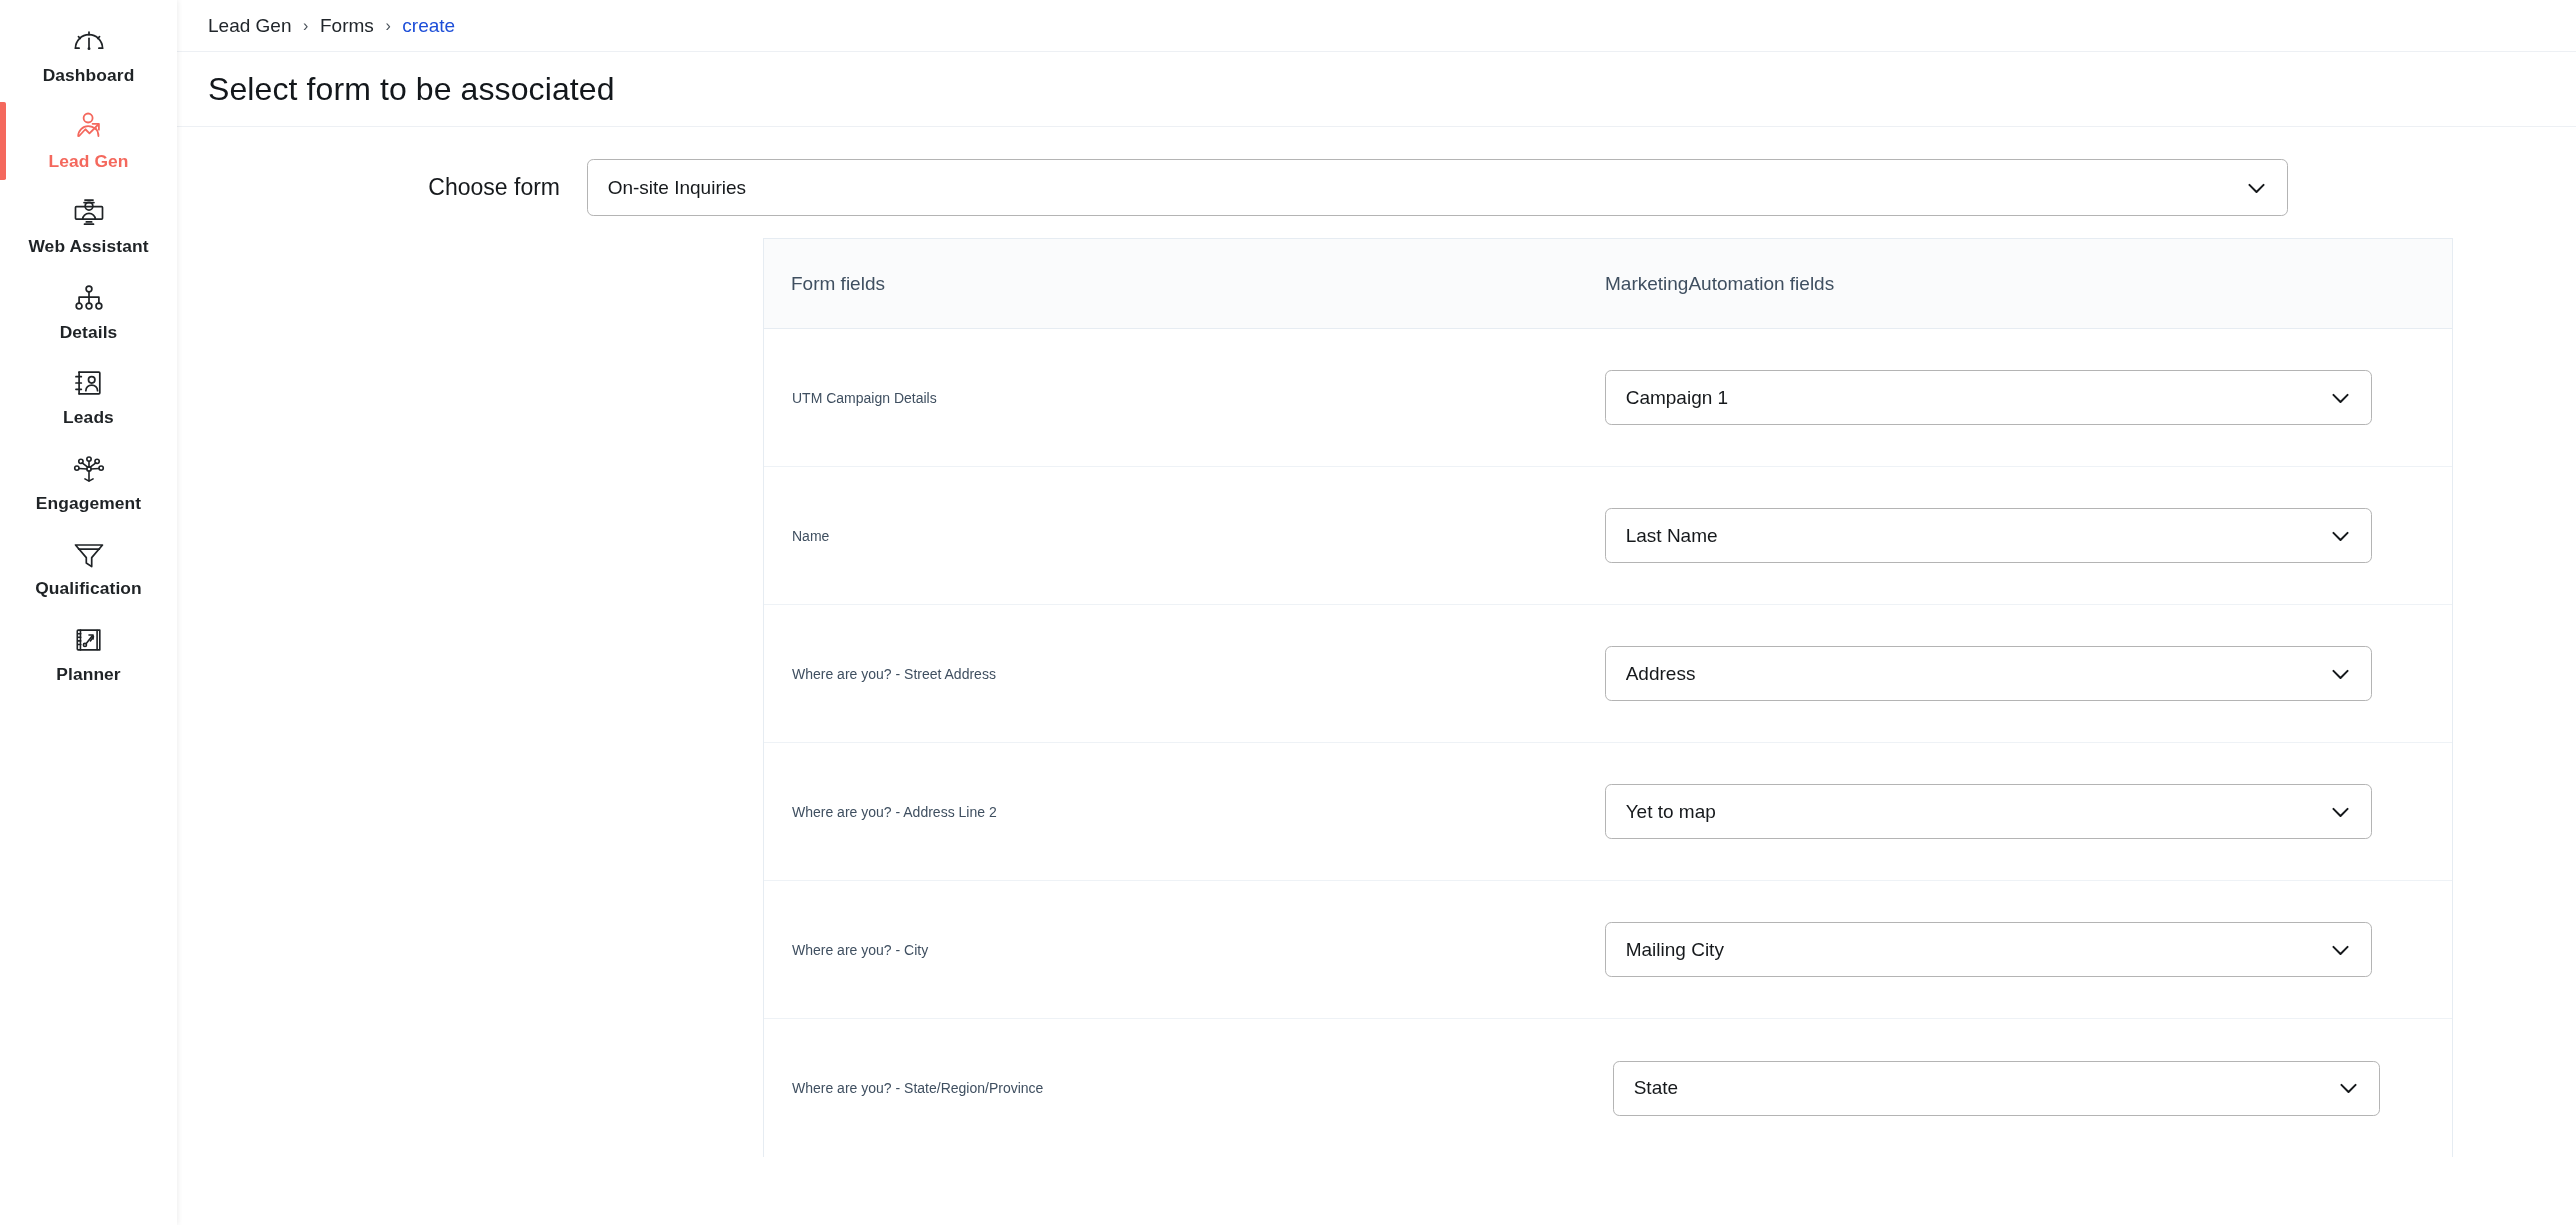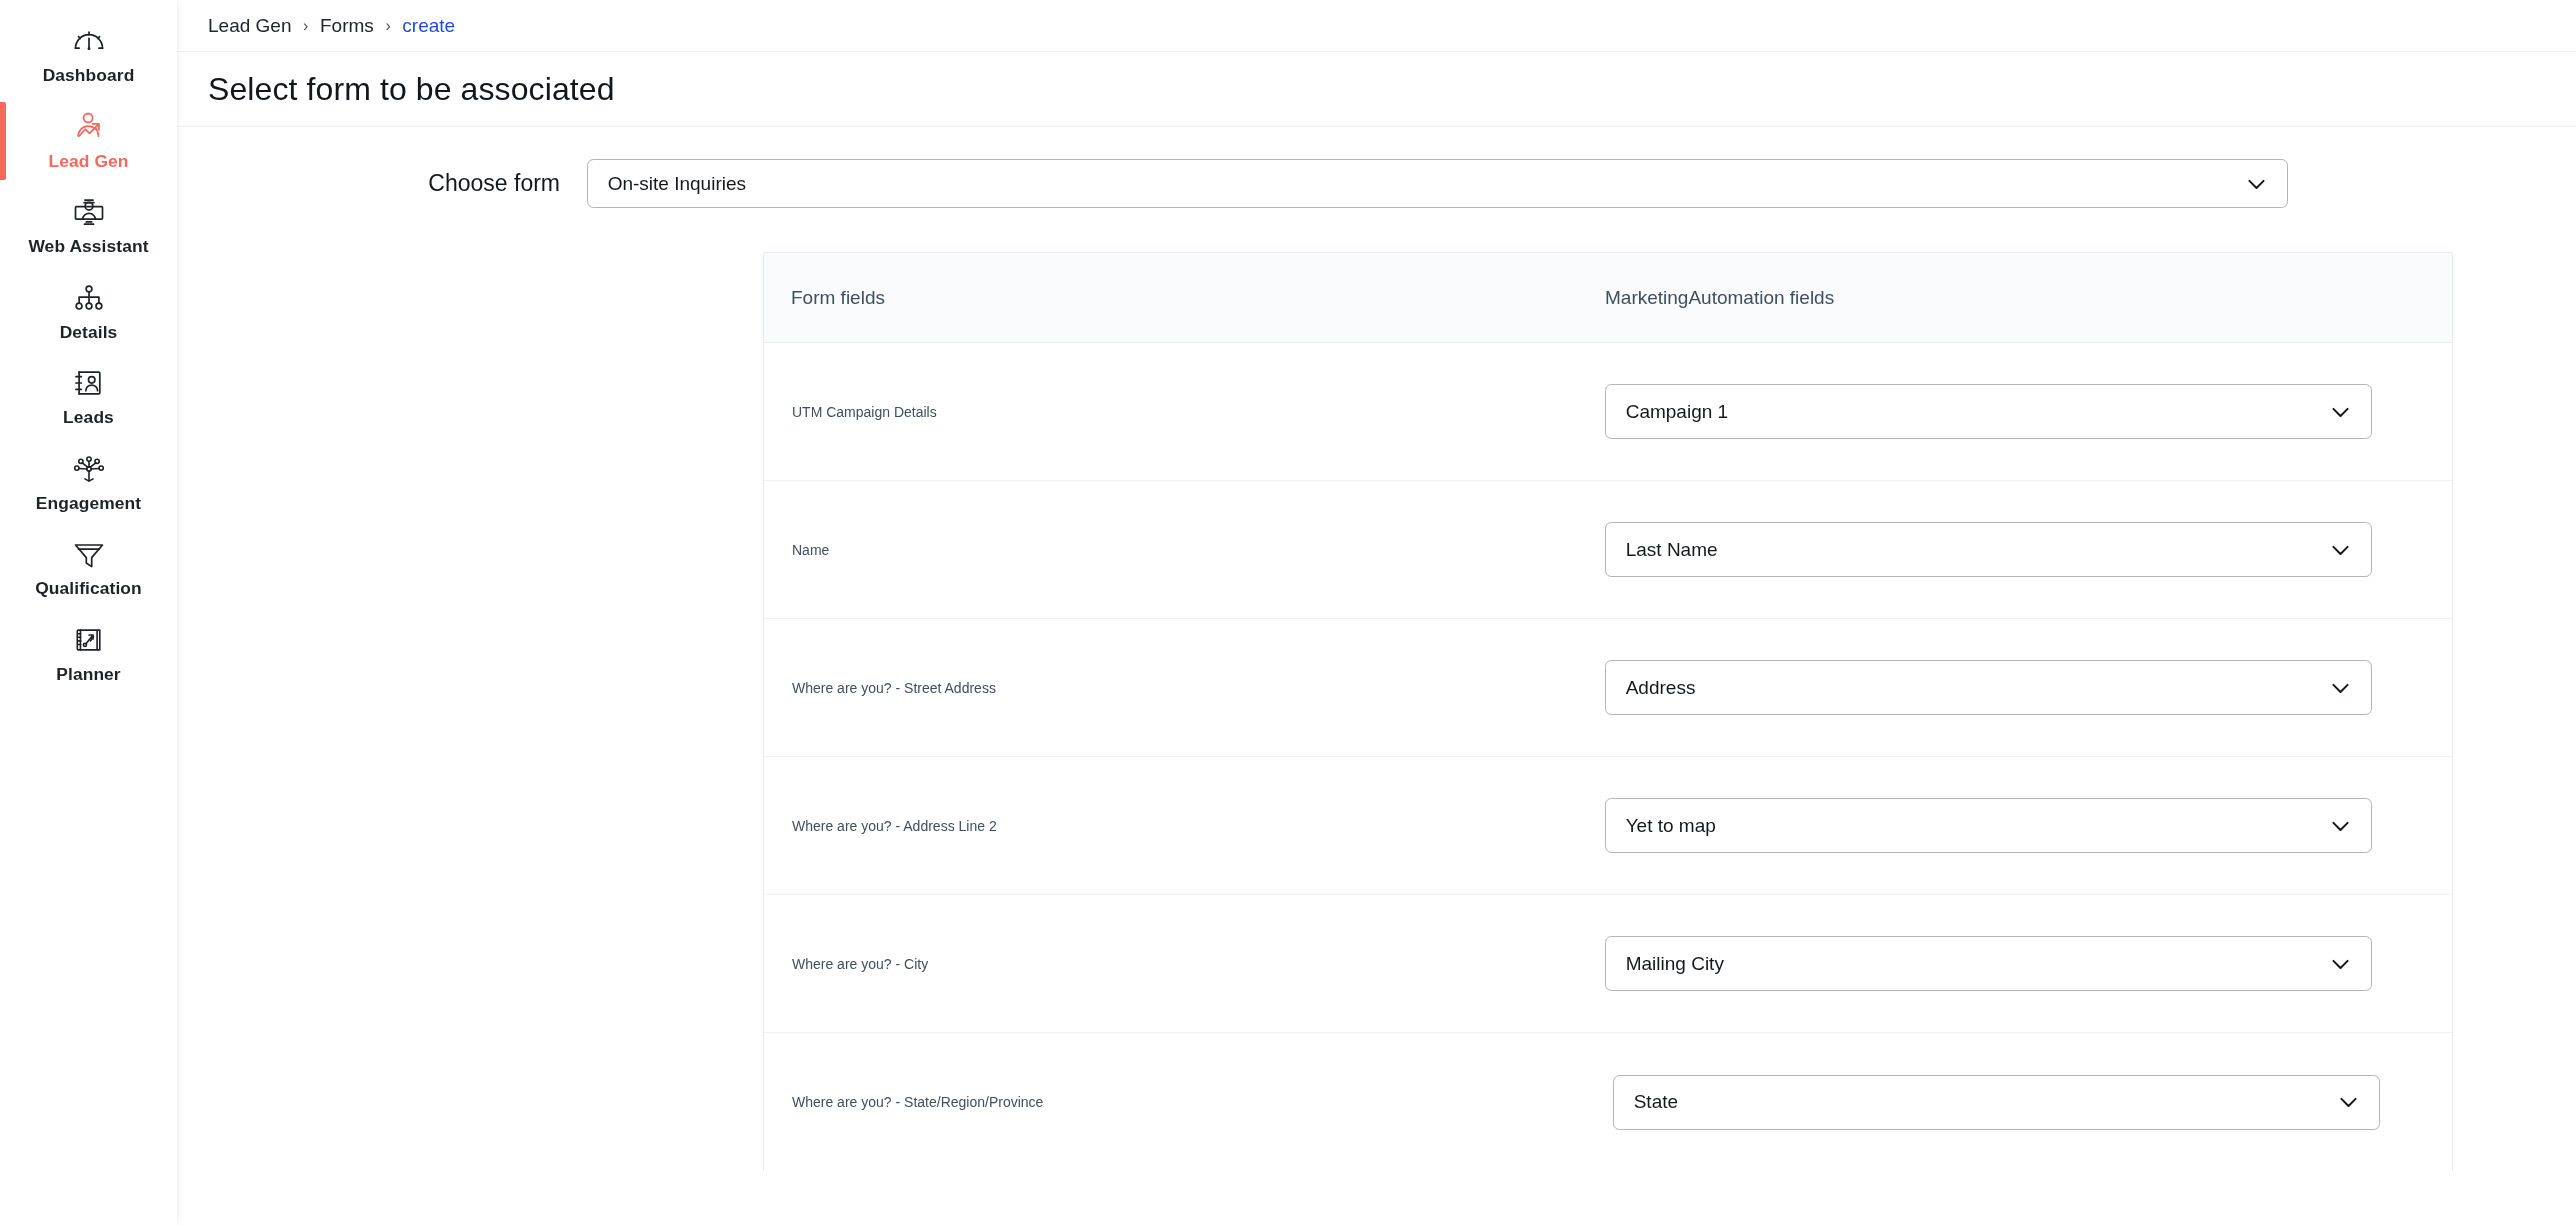--- a/index.html
+++ b/index.html
@@ -70,41 +70,41 @@
     display: flex; align-items: center;
     margin-top: 32px;
     padding-left: 31px;
   }
   .choose-label {
     width: 379px; text-align: right; padding-right: 27px;
     font-size: 23px; color: #16191c; white-space: nowrap;
   }
   .select-box {
     position: relative;
-    height: 49px;
+    height: 57px;
     border: 1.3px solid #b4b4b4;
     border-radius: 6.3px;
     background: #fff;
     display: flex; align-items: center;
     padding: 0 19.7px;
     cursor: pointer;
   }
   .select-box .val {
     font-size: 19px; color: #16191c; white-space: nowrap;
     overflow: hidden; text-overflow: ellipsis;
   }
   .select-box .chev {
     position: absolute; right: 19px; top: 50%; transform: translateY(-50%);
     width: 23px; height: 23px;
   }
   .choose-select { width: 1701px; }
 
   
   .table-panel {
-    margin-top: 44px;
+    margin-top: 22px;
     margin-left: 586px;
     width: 1690px;
     border: 0.9px solid #e6ecf2;
     border-bottom: none;
     background: #fff;
   }
   .table-head {
     display: flex;
     background: #fafbfc;
     border-bottom: 0.9px solid #e6ecf2;

